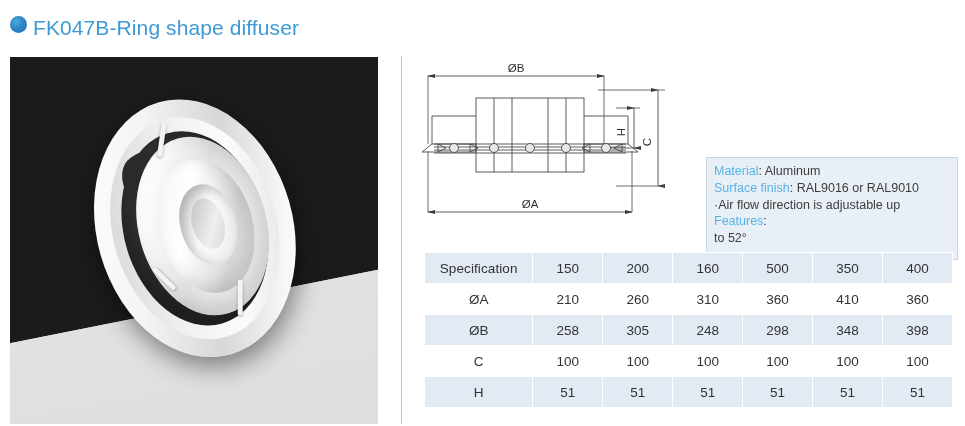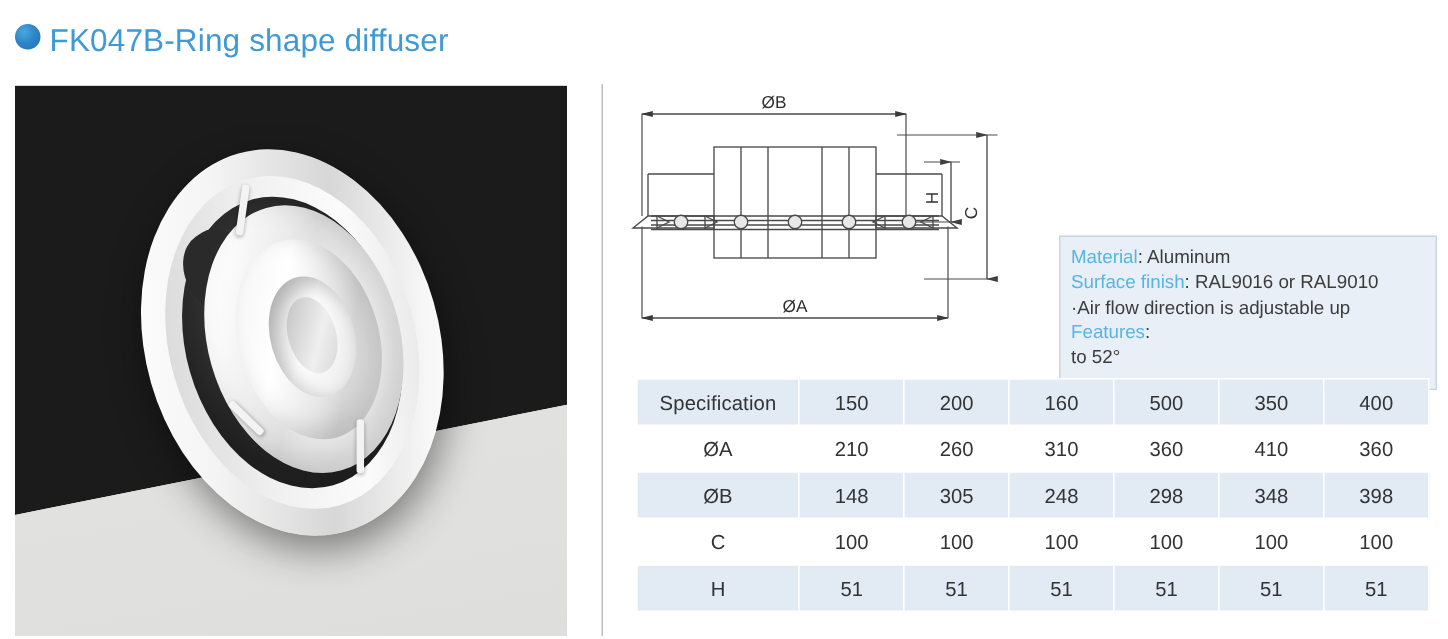--- a/index.html
+++ b/index.html
@@ -337,21 +337,21 @@
         <td class="label-col">ØA</td>
         <td class="val-col">210</td>
         <td class="val-col">260</td>
         <td class="val-col">310</td>
         <td class="val-col">360</td>
         <td class="val-col">410</td>
         <td class="val-col">360</td>
       </tr>
       <tr class="shaded">
         <td class="label-col">ØB</td>
-        <td class="val-col">148</td>
+        <td class="val-col">258</td>
         <td class="val-col">305</td>
         <td class="val-col">248</td>
         <td class="val-col">298</td>
         <td class="val-col">348</td>
         <td class="val-col">398</td>
       </tr>
       <tr class="plain">
         <td class="label-col">C</td>
         <td class="val-col">100</td>
         <td class="val-col">100</td>

